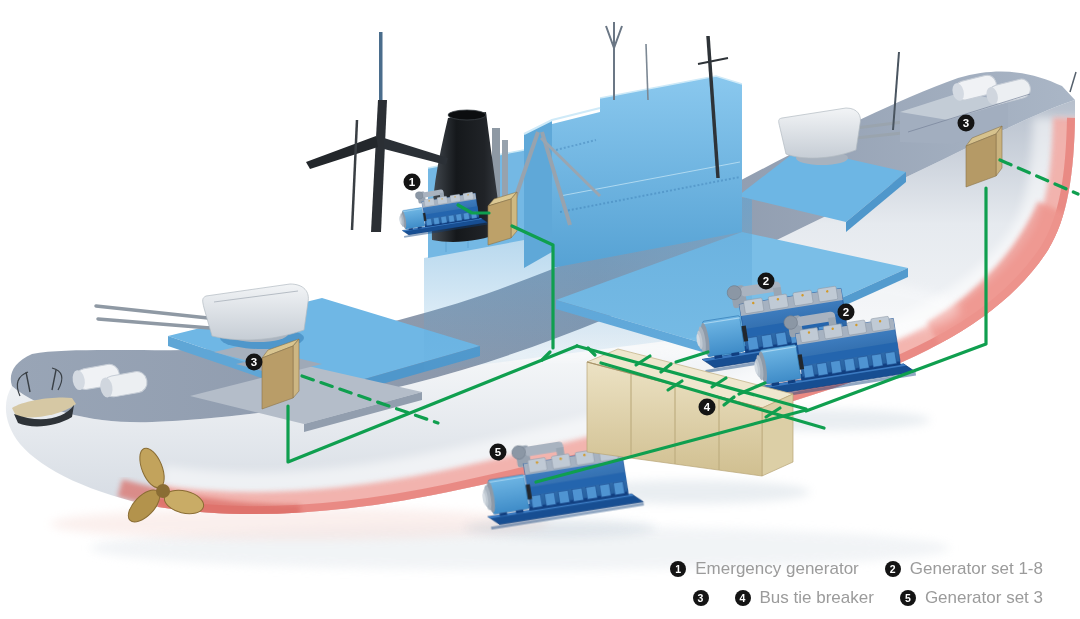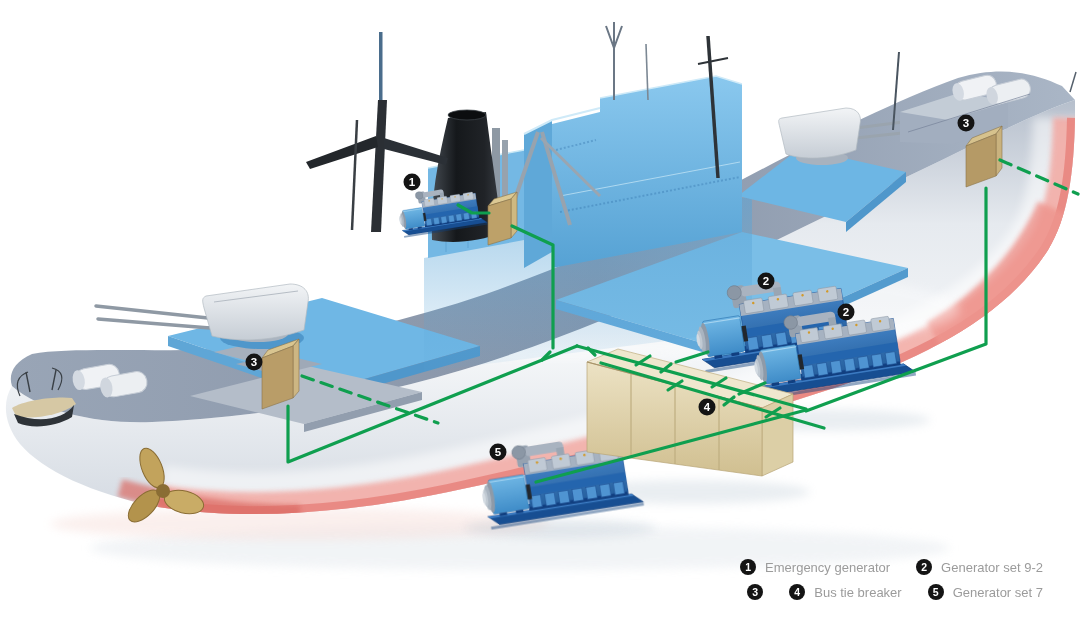--- a/index.html
+++ b/index.html
@@ -8,21 +8,21 @@
   #ship-svg{position:absolute;left:0;top:0;}
   .callout{position:absolute;width:17px;height:17px;border-radius:50%;background:#141414;color:#fff;
            font-size:11.5px;font-weight:bold;display:flex;align-items:center;justify-content:center;
            transform:translate(-50%,-50%);line-height:1;}
   #legend{position:absolute;right:37px;top:559px;display:flex;flex-direction:column;
           align-items:flex-end;gap:9px;}
   .lg-row{display:flex;gap:26px;}
   .lg-item{display:flex;align-items:center;gap:9px;}
   .lg-badge{width:16px;height:16px;border-radius:50%;background:#141414;color:#fff;font-size:10.5px;
             font-weight:bold;display:flex;align-items:center;justify-content:center;flex:0 0 auto;line-height:1;}
-  .lg-label{font-size:13px;color:#9b9b9b;white-space:nowrap;}
+  .lg-label{font-size:17px;color:#9b9b9b;white-space:nowrap;}
 </style>
 </head>
 <body>
 
 <div id="stage">
 <svg id="ship-svg" width="1080" height="619" viewBox="0 0 1080 619">
   <defs>
     <linearGradient id="hullGrad" x1="0" y1="0" x2="0" y2="1">
       <stop offset="0" stop-color="#b6bfcc"></stop>
           <stop offset="0.3" stop-color="#e6eaef"></stop>
@@ -327,30 +327,30 @@
     </div>
 
 <div id="legend">
   <div class="lg-row">
     <div class="lg-item">
       <span class="lg-badge">1</span>
       <span class="lg-label">Emergency generator</span>
     </div>
     <div class="lg-item">
       <span class="lg-badge">2</span>
-      <span class="lg-label">Generator set 9-2</span>
+      <span class="lg-label">Generator set 1-8</span>
     </div>
   </div>
   <div class="lg-row">
     <div class="lg-item">
       <span class="lg-badge">3</span>
     </div>
     <div class="lg-item">
       <span class="lg-badge">4</span>
       <span class="lg-label">Bus tie breaker</span>
     </div>
     <div class="lg-item">
       <span class="lg-badge">5</span>
-      <span class="lg-label">Generator set 7</span>
+      <span class="lg-label">Generator set 3</span>
     </div>
   </div>
 </div>
 </div>
 
 </body></html>

